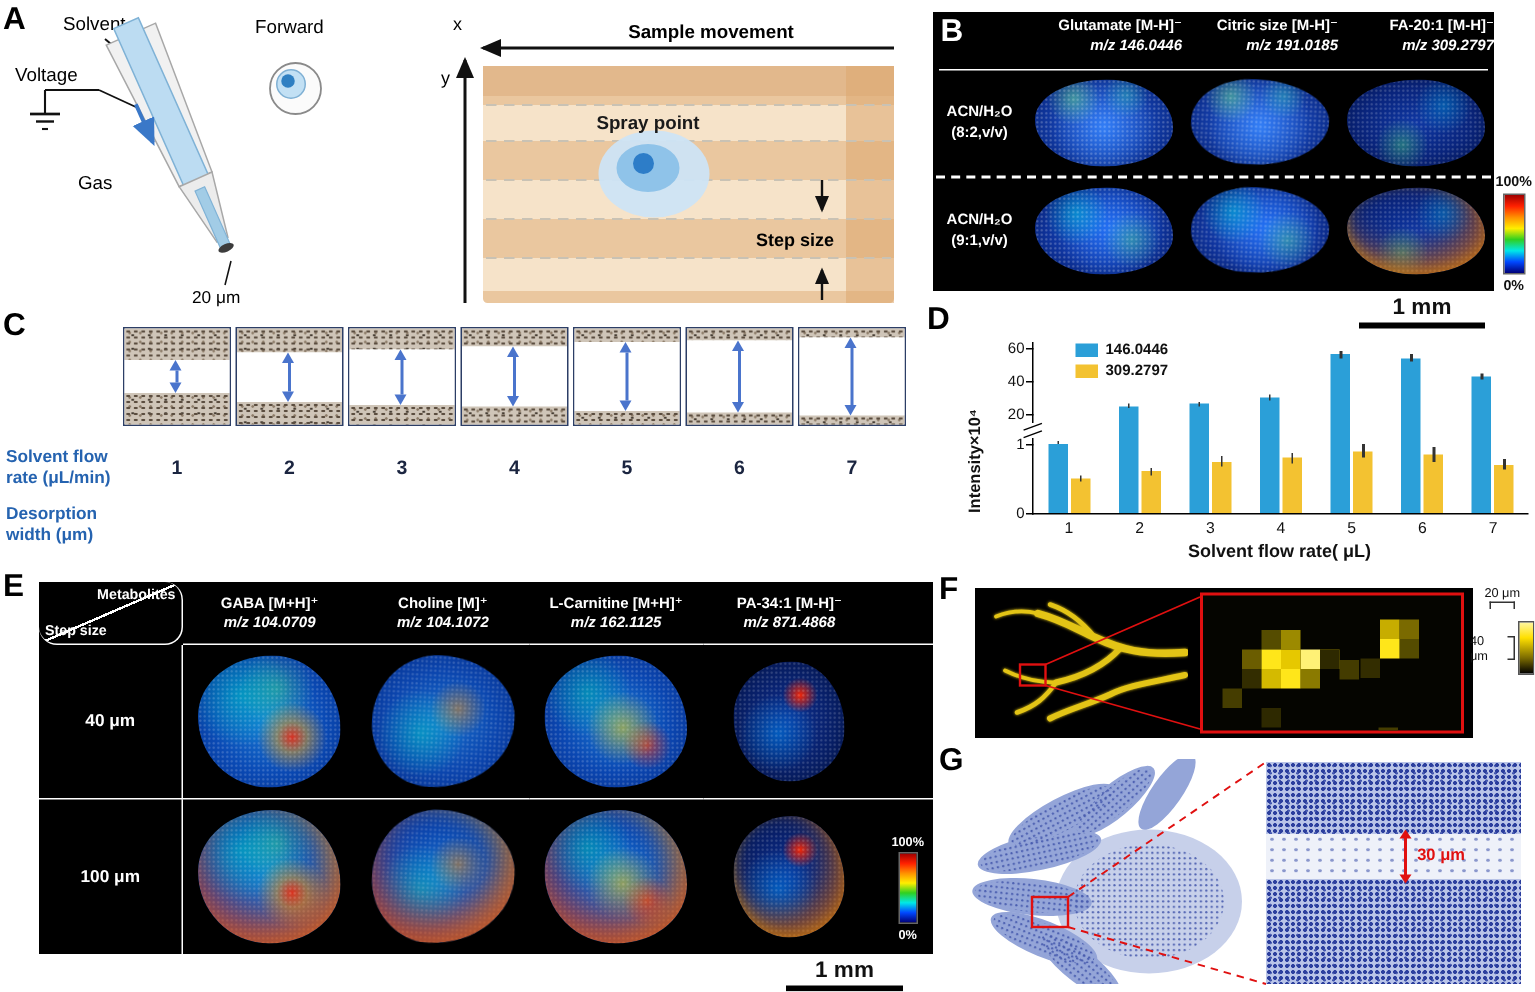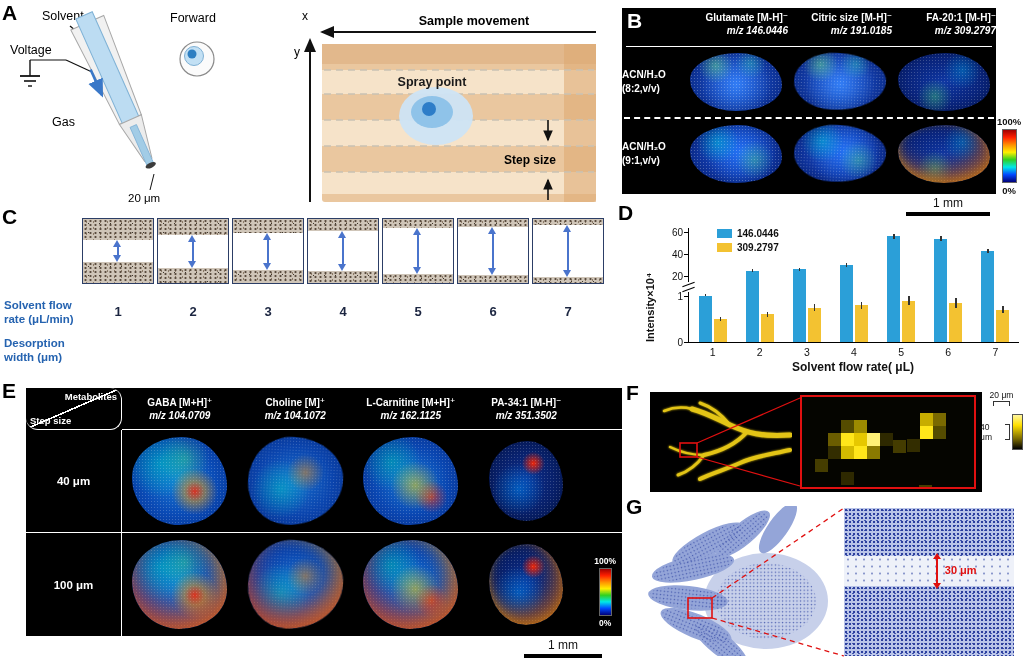--- a/index.html
+++ b/index.html
@@ -12,21 +12,21 @@
   #pa{position:absolute;left:4px;top:4px;}
 
   
   #pb{position:absolute;left:622px;top:8px;width:374px;height:186px;background:#000;color:#fff;}
   .b-header{display:flex;padding-top:3px;height:33px;}
   .b-gut{width:62px;flex:none;}
   .b-h{flex:1;text-align:right;font-weight:bold;font-size:10px;line-height:1.3;display:flex;flex-direction:column;}
   .hm{font-style:italic;}
   .b-line{border-top:1.5px solid #fff;margin:2px 4px 0;}
   .b-row{display:flex;height:70px;align-items:center;}
-  .rowlab{display:flex;flex-direction:column;justify-content:center;font-size:10px;font-weight:bold;line-height:1.4;height:100%;}
+  .rowlab{display:flex;flex-direction:column;justify-content:center;text-align:center;font-size:10px;font-weight:bold;line-height:1.4;height:100%;}
   .b-cell{flex:1;height:100%;display:flex;align-items:center;justify-content:center;}
   .b-dash{border-top:2px dashed #fff;margin:0 2px;}
 
   
   .blob{width:88%;height:82%;border-radius:52% 48% 50% 50%/46% 56% 44% 54%;filter:blur(.3px) saturate(1.05);}
   .s2{border-radius:46% 54% 58% 42%/52% 46% 54% 48%;transform:rotate(3deg);}
   .hm-b1{background-image:radial-gradient(rgba(255,255,255,.25) .5px,transparent 1px),
     radial-gradient(circle at 28% 22%,rgba(120,240,140,.45),transparent 22%),
     radial-gradient(circle at 66% 18%,rgba(60,220,180,.35),transparent 20%),
     radial-gradient(circle at 50% 55%,rgba(60,140,255,.75),transparent 62%),
@@ -68,21 +68,21 @@
     background-size:3px 3px,auto,auto,auto;}
   .hot2{box-shadow:inset 0 -18px 26px rgba(255,60,0,.55),inset -10px -6px 18px rgba(255,200,0,.4);}
 
   
   .cbar{position:absolute;display:flex;flex-direction:column;align-items:center;gap:2px;font-size:9.5px;font-weight:bold;}
   #cbarB{left:997px;top:116px;color:#111;}
   .cbbar{width:13px;height:52px;border:.5px solid #666;
     background:linear-gradient(#a00000,#ff2000,#ff9000,#ffee00,#30d020,#00e8e8,#0048ff,#000078);}
   #cbarE{right:6px;bottom:8px;color:#fff;font-size:8.5px;}
   #cbarE .cbbar{width:11px;height:46px;}
-  .scalebar{position:absolute;text-align:center;font-size:12px;font-weight:normal;color:#111;}
+  .scalebar{position:absolute;text-align:center;font-size:15px;font-weight:bold;color:#111;}
   .sb-line{height:3.5px;background:#000;margin-top:2px;}
   #sbB{left:906px;top:196px;width:84px;}
   #sbE{left:524px;top:638px;width:78px;}
 
   
   #pc{position:absolute;left:4px;top:214px;width:640px;height:152px;}
   #ctiles{position:absolute;left:78px;top:4px;display:flex;gap:3px;}
   .c-tile{width:70px;height:64px;background:#fff;border:1px solid #2c3e66;display:flex;flex-direction:column;}
   .c-band{background-color:#cfc5b8;
     background-image:radial-gradient(#5a4c3e 1px,transparent 1.3px),radial-gradient(#8c7b68 .8px,transparent 1.1px),radial-gradient(#3f362c .7px,transparent 1px);
@@ -442,21 +442,21 @@
       <div class="e-head">
           <span>Choline [M]⁺</span>
           <span class="hm">m/z 104.1072</span>
         </div>
       <div class="e-head">
           <span>L-Carnitine [M+H]⁺</span>
           <span class="hm">m/z 162.1125</span>
         </div>
       <div class="e-head">
           <span>PA-34:1 [M-H]⁻</span>
-          <span class="hm">m/z 351.3502</span>
+          <span class="hm">m/z 871.4868</span>
         </div>
       <div class="e-hsp"></div>
 
       <div class="e-rowlab rb">40 μm</div>
       <div class="e-cell rb">
           <div class="blob hm-e1"></div>
         </div>
       <div class="e-cell rb">
           <div class="blob hm-e2 s2"></div>
         </div>

